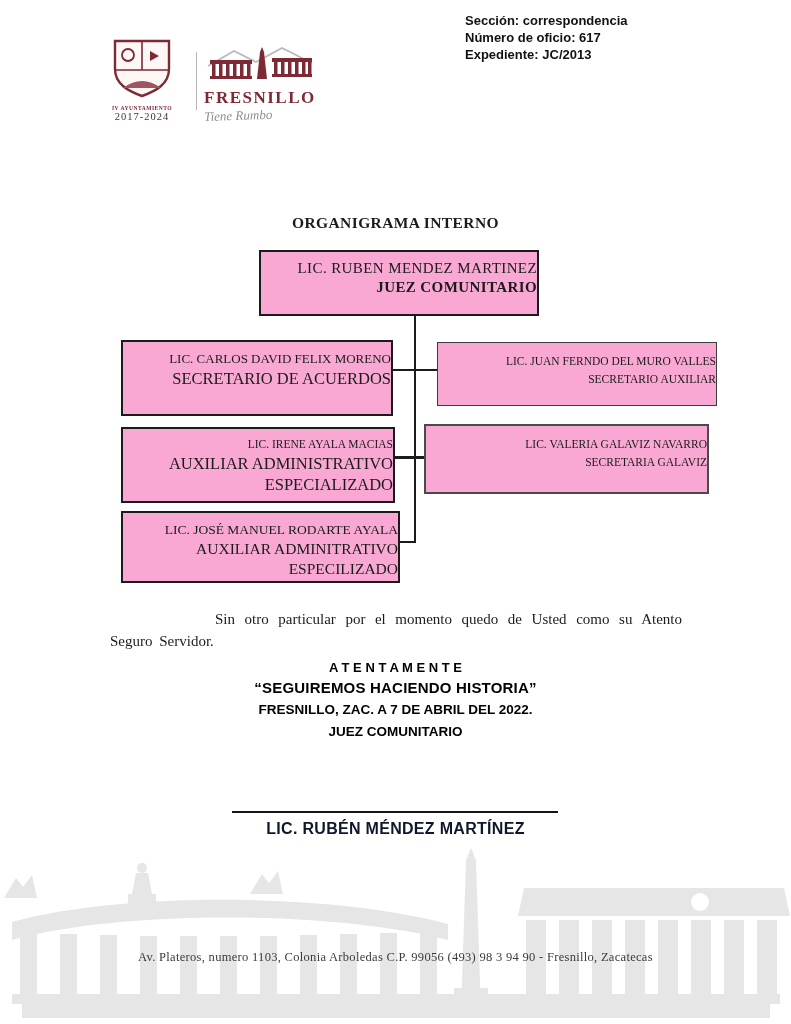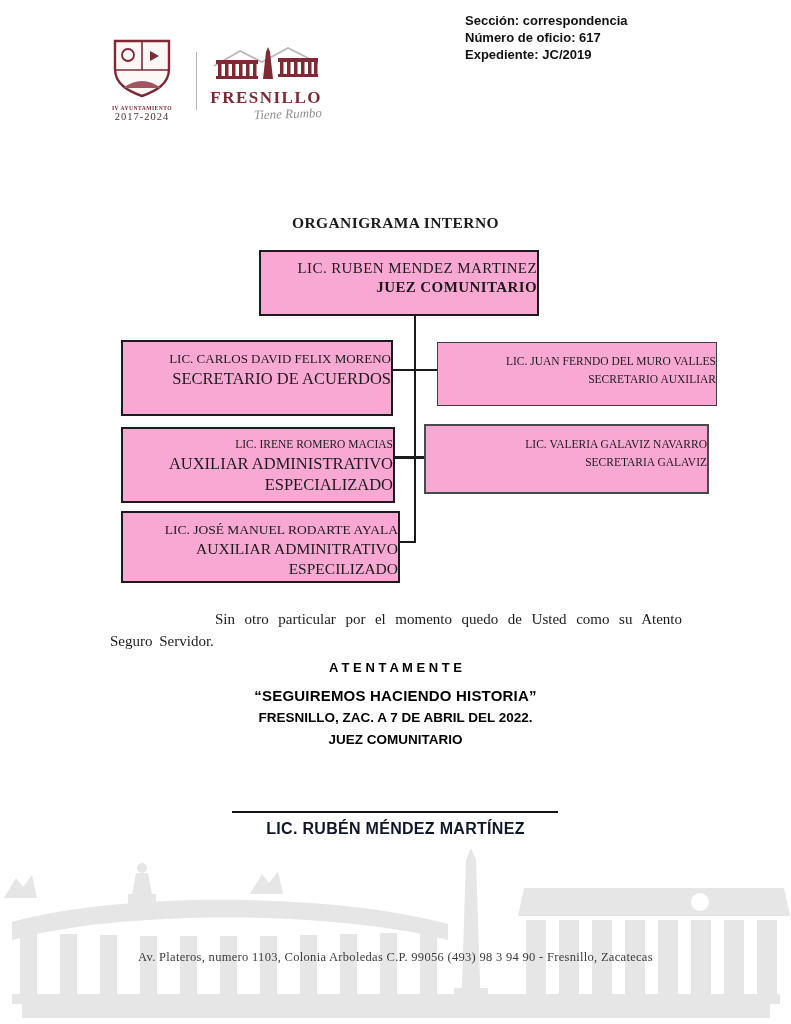--- a/index.html
+++ b/index.html
@@ -7,21 +7,21 @@
     position:relative; width:791px; height:1024px; margin:0 auto;
     background:#ffffff; overflow:hidden;
     font-family:"Liberation Serif", serif; color:#1b1b1b;
   }
 
   
   .seal-wrap{position:absolute; left:96px; top:36px; width:92px; text-align:center;}
   .seal-term{font-size:5.5px; letter-spacing:.5px; color:#7d2a35; font-weight:bold; margin-top:1px;}
   .seal-years{font-size:10.5px; color:#4a3034; letter-spacing:1px;}
   .logo-divider{position:absolute; left:196px; top:52px; width:1px; height:58px; background:#b5b5b5;}
-  .brand-wrap{position:absolute; left:204px; top:44px; width:118px; text-align:right;}
+  .brand-wrap{position:absolute; left:204px; top:44px; width:118px; text-align:left;}
   .brand-name{font-size:17px; font-weight:bold; letter-spacing:1.5px; color:#7d2a35; margin-top:-2px;}
   .brand-slogan{font-size:13px; font-style:italic; color:#8f8f8f; margin-top:-1px; transform:rotate(-2deg);}
   .header-meta{
     position:absolute; left:465px; top:12px; width:300px;
     font-family:"Liberation Sans", sans-serif; font-weight:bold;
     font-size:13px; line-height:17px; color:#111;
   }
 
   
   .doc-title{
@@ -59,21 +59,21 @@
   .closing-par{
     position:absolute; left:110px; top:608px; width:572px;
     font-size:15px; line-height:22px; text-align:justify; text-indent:105px;
     word-spacing:3px;
   }
   .signoff{
     position:absolute; top:660px; left:0; width:100%; text-align:center;
     font-family:"Liberation Sans", sans-serif; font-weight:bold; color:#000000;
   }
   .so-salutation{font-size:13px;}
-  .so-motto{font-size:15px; margin-top:12px; letter-spacing:.2px;}
+  .so-motto{font-size:15px; margin-top:4px; letter-spacing:.2px;}
   .so-date{font-size:13.5px; margin-top:6px;}
   .so-role{font-size:13.5px; margin-top:7px;}
 
   .sig-line{position:absolute; left:232px; top:811px; width:326px; height:0; border-top:2px solid #141414;}
   .sig-name{
     position:absolute; top:820px; left:0; width:100%; text-align:center;
     font-family:"Liberation Sans", sans-serif; font-weight:bold; font-size:16px; letter-spacing:.3px; color:#0f172a;
   }
 
   
@@ -126,21 +126,21 @@
         <rect x="68" y="30" width="40" height="3"></rect>
       </g>
     </svg>
     <div class="brand-name">FRESNILLO</div>
     <div class="brand-slogan">Tiene Rumbo</div>
   </div>
 
   <div class="header-meta">
     <div>Sección: correspondencia</div>
     <div>Número de oficio: 617</div>
-    <div>Expediente: JC/2019</div>
+    <div>Expediente: JC/2013</div>
   </div>
 
   <div class="doc-title">ORGANIGRAMA INTERNO</div>
 
   <div class="conn" id="conn-trunk"></div>
   <div class="conn" id="conn-h1"></div>
   <div class="conn" id="conn-h2"></div>
   <div class="conn" id="conn-h3"></div>
 
   <div class="obox" id="box-root">
@@ -152,21 +152,21 @@
     <div class="bname">LIC. CARLOS DAVID FELIX MORENO</div>
     <div class="brole">SECRETARIO DE ACUERDOS</div>
   </div>
 
   <div class="obox" id="box-r1">
     <div class="bname">LIC. JUAN FERNDO DEL MURO VALLES</div>
     <div class="brole">SECRETARIO AUXILIAR</div>
   </div>
 
   <div class="obox" id="box-l2">
-    <div class="bname">LIC. IRENE ROMERO MACIAS</div>
+    <div class="bname">LIC. IRENE AYALA MACIAS</div>
     <div class="brole">AUXILIAR ADMINISTRATIVO ESPECIALIZADO</div>
   </div>
 
   <div class="obox" id="box-r2">
     <div class="bname">LIC. VALERIA GALAVIZ NAVARRO</div>
     <div class="brole">SECRETARIA GALAVIZ</div>
   </div>
 
   <div class="obox" id="box-l3">
     <div class="bname">LIC. JOSÉ MANUEL RODARTE AYALA</div>

